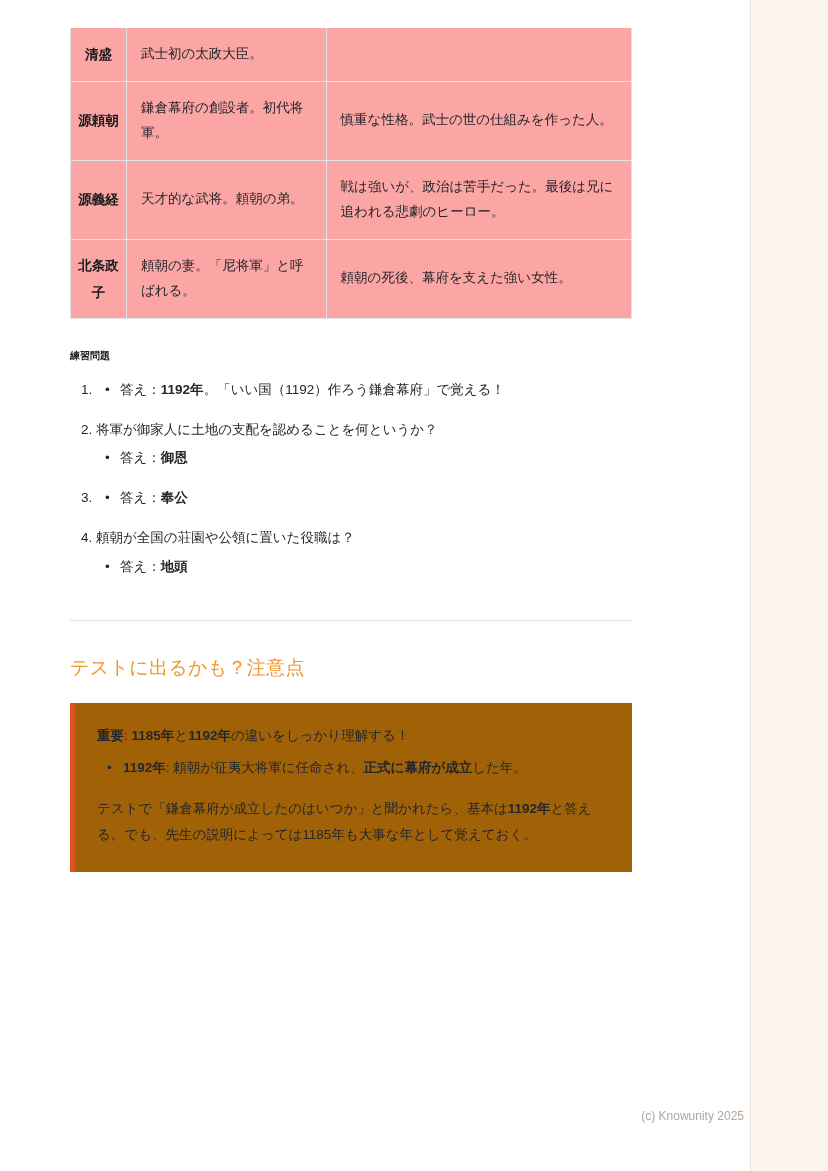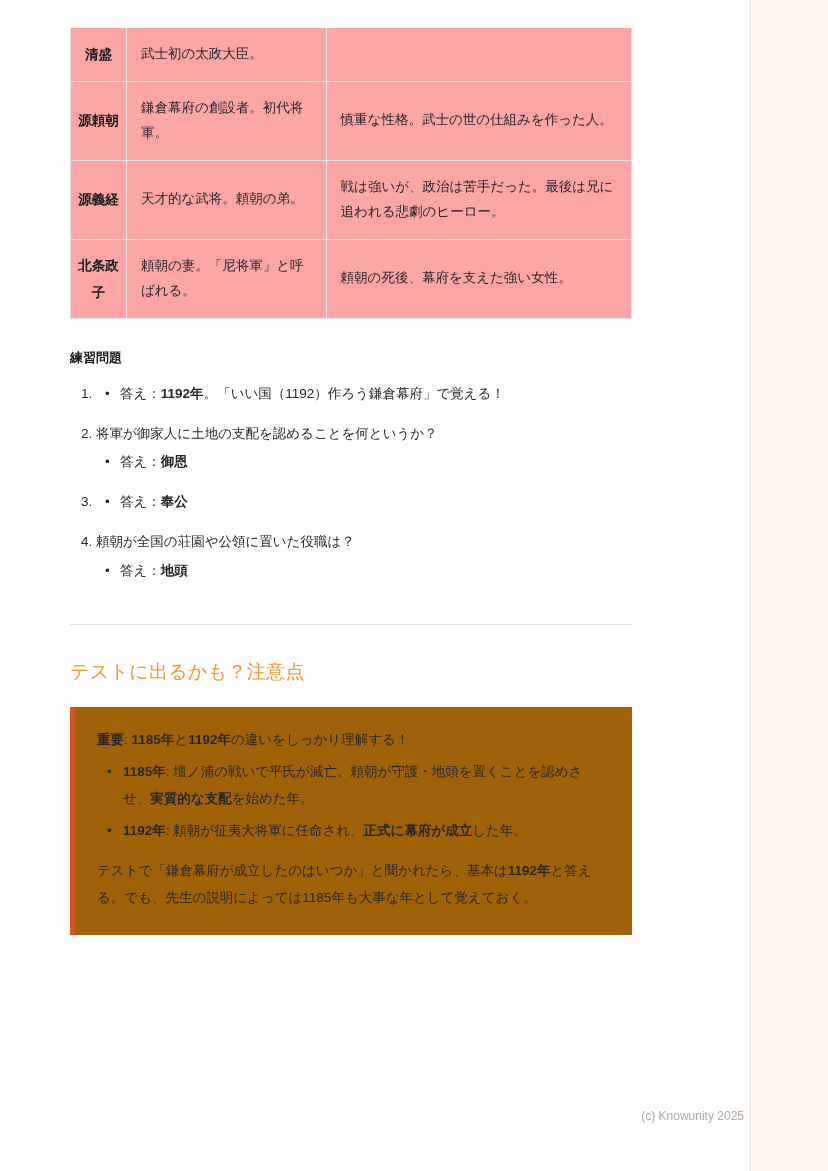--- a/index.html
+++ b/index.html
@@ -64,21 +64,21 @@
     line-height: 2.0;
     color: #16191d;
   }
   table.people td.desc { width: 200px; }
   table.people td.trait { width: 306px; }
   .vtext { display: inline-block; }
   tr.cut td { border-top: none; }
 
   
   h3.sub {
-    font-size: 13px;
+    font-size: 10px;
     font-weight: bold;
     margin: 30px 0 14px 0;
     color: #16191d;
   }
   h2.orange {
     font-size: 19px;
     font-weight: normal;
     color: #f0972c;
     margin: 34px 0 22px 0;
     letter-spacing: 0.3px;
@@ -226,21 +226,20 @@
     </ol>
 
     <hr class="rule">
 
     <h2 class="orange">テストに出るかも？注意点</h2>
 
     <div class="callout">
       <p class="lead"><span class="b">重要</span><span>: </span><span class="b">1185年</span><span>と</span><span class="b">1192年</span><span>の違いをしっかり理解する！</span></p>
 
       <ul>
-        <li><span class="b">1185年</span><span>: </span><span>壇ノ浦の戦いで平氏が滅亡。頼朝が守護・地頭を置くことを認めさせ、</span><span class="b">実質的な支配</span><span>を始めた年。</span></li>
         <li><span class="b">1192年</span><span>: </span><span>頼朝が征夷大将軍に任命され、</span><span class="b">正式に幕府が成立</span><span>した年。</span></li>
       </ul>
 
       <p class="tail"><span>テストで「鎌倉幕府が成立したのはいつか」と聞かれたら、基本は</span><span class="b">1192年</span><span>と答える。でも、先生の説明によっては1185年も大事な年として覚えておく。</span></p>
     </div>
 
   </div>
 </div>
 
 <div class="footer">(c) Knowunity 2025</div>

